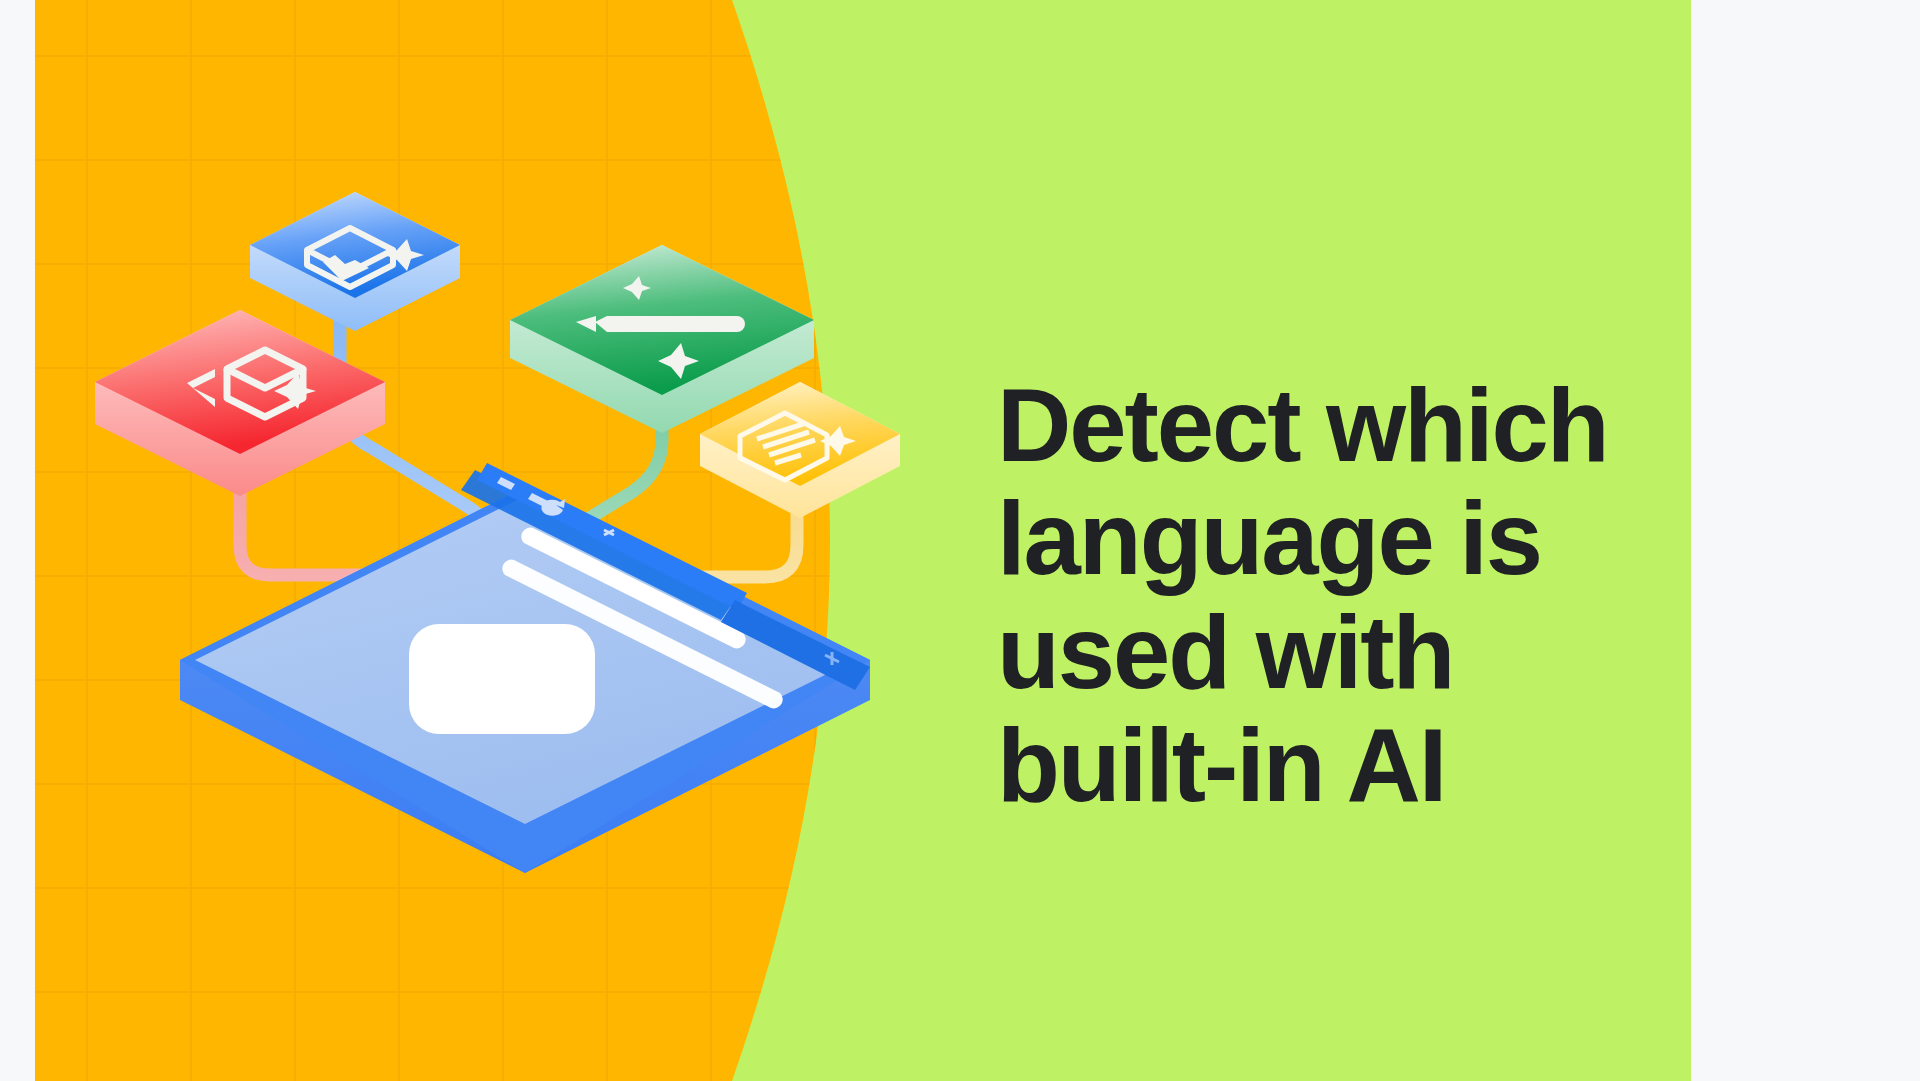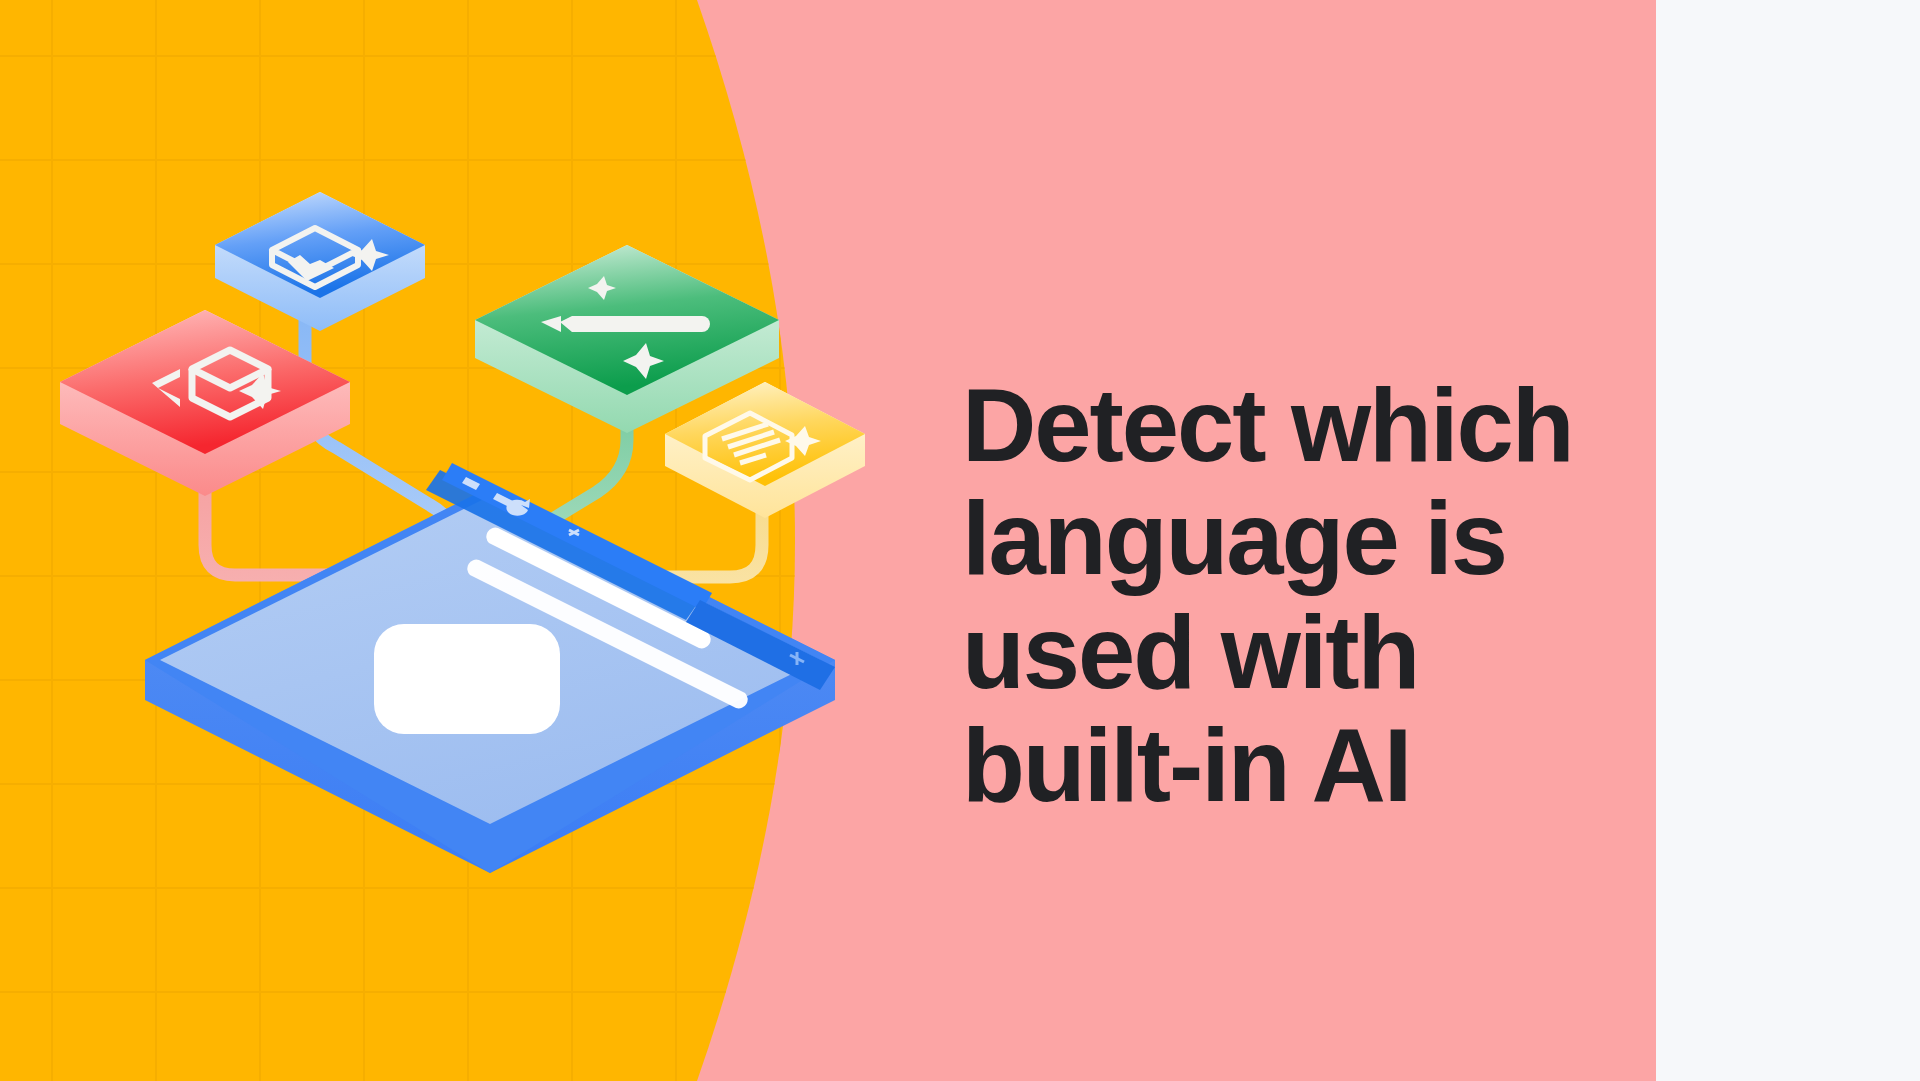--- a/index.html
+++ b/index.html
@@ -8,22 +8,23 @@
     padding: 0;
     background: #f6f8fa;
   }
   * { box-sizing: border-box; }
 
   .stage {
     position: relative;
     width: 1656px;
     height: 1081px;
     overflow: hidden;
-    background: #fca5a5;
+    background: #bef264;
     font-family: "Liberation Sans", "DejaVu Sans", sans-serif;
+    margin-left: 35px;
   }
 
   
   .orange-panel {
     position: absolute;
     left: 0;
     top: 0;
     width: 800px;
     height: 1081px;
     overflow: hidden;

